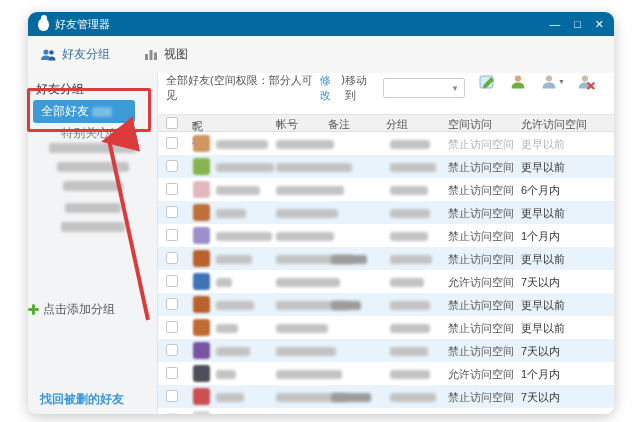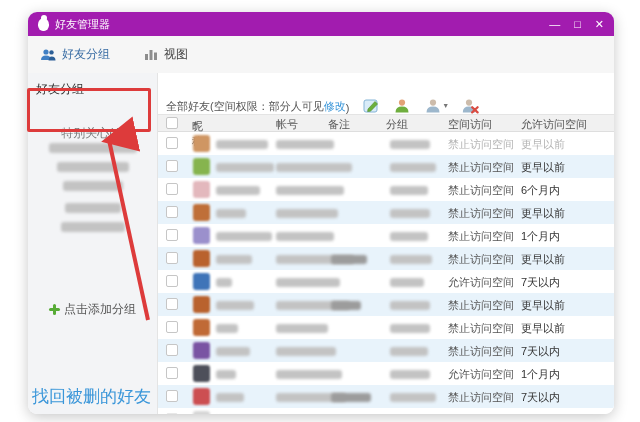--- a/index.html
+++ b/index.html
@@ -4,21 +4,21 @@
 <style>
   * { margin:0; padding:0; box-sizing:border-box; }
   html,body { width:640px; height:422px; }
   body { font-family:"Liberation Sans","DejaVu Sans",sans-serif; background:#ffffff; position:relative; overflow:hidden; }
 
   .window { position:absolute; left:28px; top:12px; width:586px; height:402px;
             background:#fff; border-radius:9px; overflow:hidden;
             box-shadow:0 3px 14px rgba(0,0,0,.22); }
 
   
-  .titlebar { height:22px; background:#a21caf; display:flex; align-items:center; padding:12px 10px; }
+  .titlebar { height:22px; background:#0369a1; display:flex; align-items:center; padding:12px 10px; }
   .penguin { width:11px; height:13px; background:#fff; border-radius:50% 50% 45% 45%; margin-right:6px; position:relative; }
   .penguin:before { content:""; position:absolute; top:-3px; left:2.5px; width:6px; height:6px; background:#fff; border-radius:50%; }
   .title-text { color:#fff; font-size:11px; }
   .win-controls { margin-left:auto; display:flex; gap:14px; }
   .win-controls span { color:#fff; font-size:11px; line-height:22px; cursor:default; }
 
   
   .toolbar { height:38px; background:#f6f6f6; border-bottom:1px solid #e3e3e3; display:flex; align-items:center; padding:0 12px; }
   .tool-item { display:flex; align-items:center; gap:6px; margin-right:34px; font-size:12px; }
   .tool-item.groups { color:#3b6ea5; }
@@ -30,31 +30,31 @@
   
   .body { position:absolute; top:61px; left:0; right:0; bottom:0; display:flex; }
   .sidebar { width:130px; background:#f3f4f6; border-right:1px solid #e4e4e4; position:relative; flex:none; }
   .sb-header { font-size:12px; color:#333; padding:8px 0 0 8px; }
   .pill { position:absolute; left:5px; top:27px; width:102px; height:23px; background:#3d9ad6; border-radius:3px;
           color:#fff; font-size:12px; display:flex; align-items:center; padding-left:8px; gap:3px; }
   .pill .count-blob { width:20px; height:10px; background:#79bce8; border-radius:3px; filter:blur(1.5px); }
   .sb-item { position:absolute; width:100%; text-align:center; font-size:12px; color:#777; }
   .blob { background:#c3c3c3; border-radius:3px; filter:blur(1.6px); }
   .sb-blob { position:absolute; left:50%; transform:translateX(-50%); height:10px; }
-  .add-group { position:absolute; top:228px; width:100%; display:flex; justify-content:center; align-items:center; gap:4px;
+  .add-group { position:absolute; top:228px; width:100%; display:flex; align-items:center; gap:4px;
                font-size:12px; color:#555; }
   .plus-ico { width:11px; height:11px; position:relative; }
   .plus-ico:before,.plus-ico:after { content:""; position:absolute; background:#57ab36; border-radius:2px; }
   .plus-ico:before { left:4px; top:0; width:3px; height:11px; }
   .plus-ico:after { left:0; top:4px; width:11px; height:3px; }
-  .recover-link { position:absolute; left:4px; bottom:6px; font-size:17px; color:#3a96d9; cursor:pointer; }
+  .recover-link { position:absolute; left:12px; bottom:6px; font-size:12px; color:#3a96d9; cursor:pointer;font-weight:bold; }
 
   
   .main { flex:1; display:flex; flex-direction:column; background:#fff; min-width:0; }
-  .actionbar { height:41px; display:flex; align-items:flex-end; font-size:11px; color:#555; padding:0 10px 0 8px; flex:none; }
+  .actionbar { height:41px; display:flex; align-items:flex-start; font-size:11px; color:#555; padding:0 10px 0 8px; flex:none; }
   .link { color:#3a96d9; cursor:pointer; }
   .moveto { margin-left:auto; display:flex; align-items:center; gap:6px; }
   .select { width:84px; height:20px; border:1px solid #cfcfcf; background:#fff; border-radius:2px; position:relative; }
   .select .arr { position:absolute; right:5px; top:5px; font-size:8px; color:#888; }
   .act-icons { display:flex; align-items:center; gap:13px; margin-left:14px; margin-right:8px; }
   .act-ico { width:18px; height:17px; display:flex; align-items:center; cursor:pointer; }
 
   .thead { height:18px; background:#f1f1f1; border-top:1px solid #e4e4e4; border-bottom:1px solid #dedede;
            position:relative; font-size:11px; color:#555; flex:none; }
   .thead span { position:absolute; top:2px; }
@@ -113,40 +113,50 @@
         <rect x="5.5" y="2" width="3" height="10" fill="#8d8d8d"></rect>
         <rect x="10" y="4.5" width="3" height="7.5" fill="#8d8d8d"></rect>
       </svg>
       <span>视图</span>
     </div>
   </div>
 
   <div class="body">
     <div class="sidebar">
       <div class="sb-header">好友分组</div>
+      <div class="pill">
+        <span>全部好友</span>
+        <span class="count-blob"></span>
+      </div>
       <div class="sb-item" style="top:52px;">特别关心(4)</div>
       <div id="sb-groups">
           <div class="blob sb-blob" style="width: 88px; top: 70px;"></div>
           <div class="blob sb-blob" style="width: 72px; top: 89px;"></div>
           <div class="blob sb-blob" style="width: 60px; top: 108px;"></div>
           <div class="blob sb-blob" style="width: 56px; top: 130px;"></div>
           <div class="blob sb-blob" style="width: 64px; top: 149px;"></div>
         </div>
       <div class="add-group">
         <span class="plus-ico"></span>
         <span>点击添加分组</span>
       </div>
       <div class="recover-link">找回被删的好友</div>
     </div>
 
     <div class="main">
       <div class="actionbar">
         <span>全部好友(空间权限：部分人可见</span>
         <span class="link">修改</span>
         <span>)</span>
+        <div class="moveto">
+          <span>移动到</span>
+          <div class="select">
+            <span class="arr">▼</span>
+          </div>
+        </div>
         <div class="act-icons">
           <span class="act-ico">
             <svg width="17" height="16" viewBox="0 0 17 16">
               <rect x="1" y="2" width="13" height="12" rx="2" fill="#d9ecf8" stroke="#85b4d6"></rect>
               <path d="M5,11 L12,3.5 L14.5,6 L7.5,13.2 L4.6,13.6 Z" fill="#6cb03c" stroke="#4f8c2a" stroke-width="0.6"></path>
             </svg>
           </span>
           <span class="act-ico">
             <svg width="16" height="16" viewBox="0 0 16 16">
               <circle cx="8" cy="4.6" r="3.1" fill="#e2a277"></circle>

